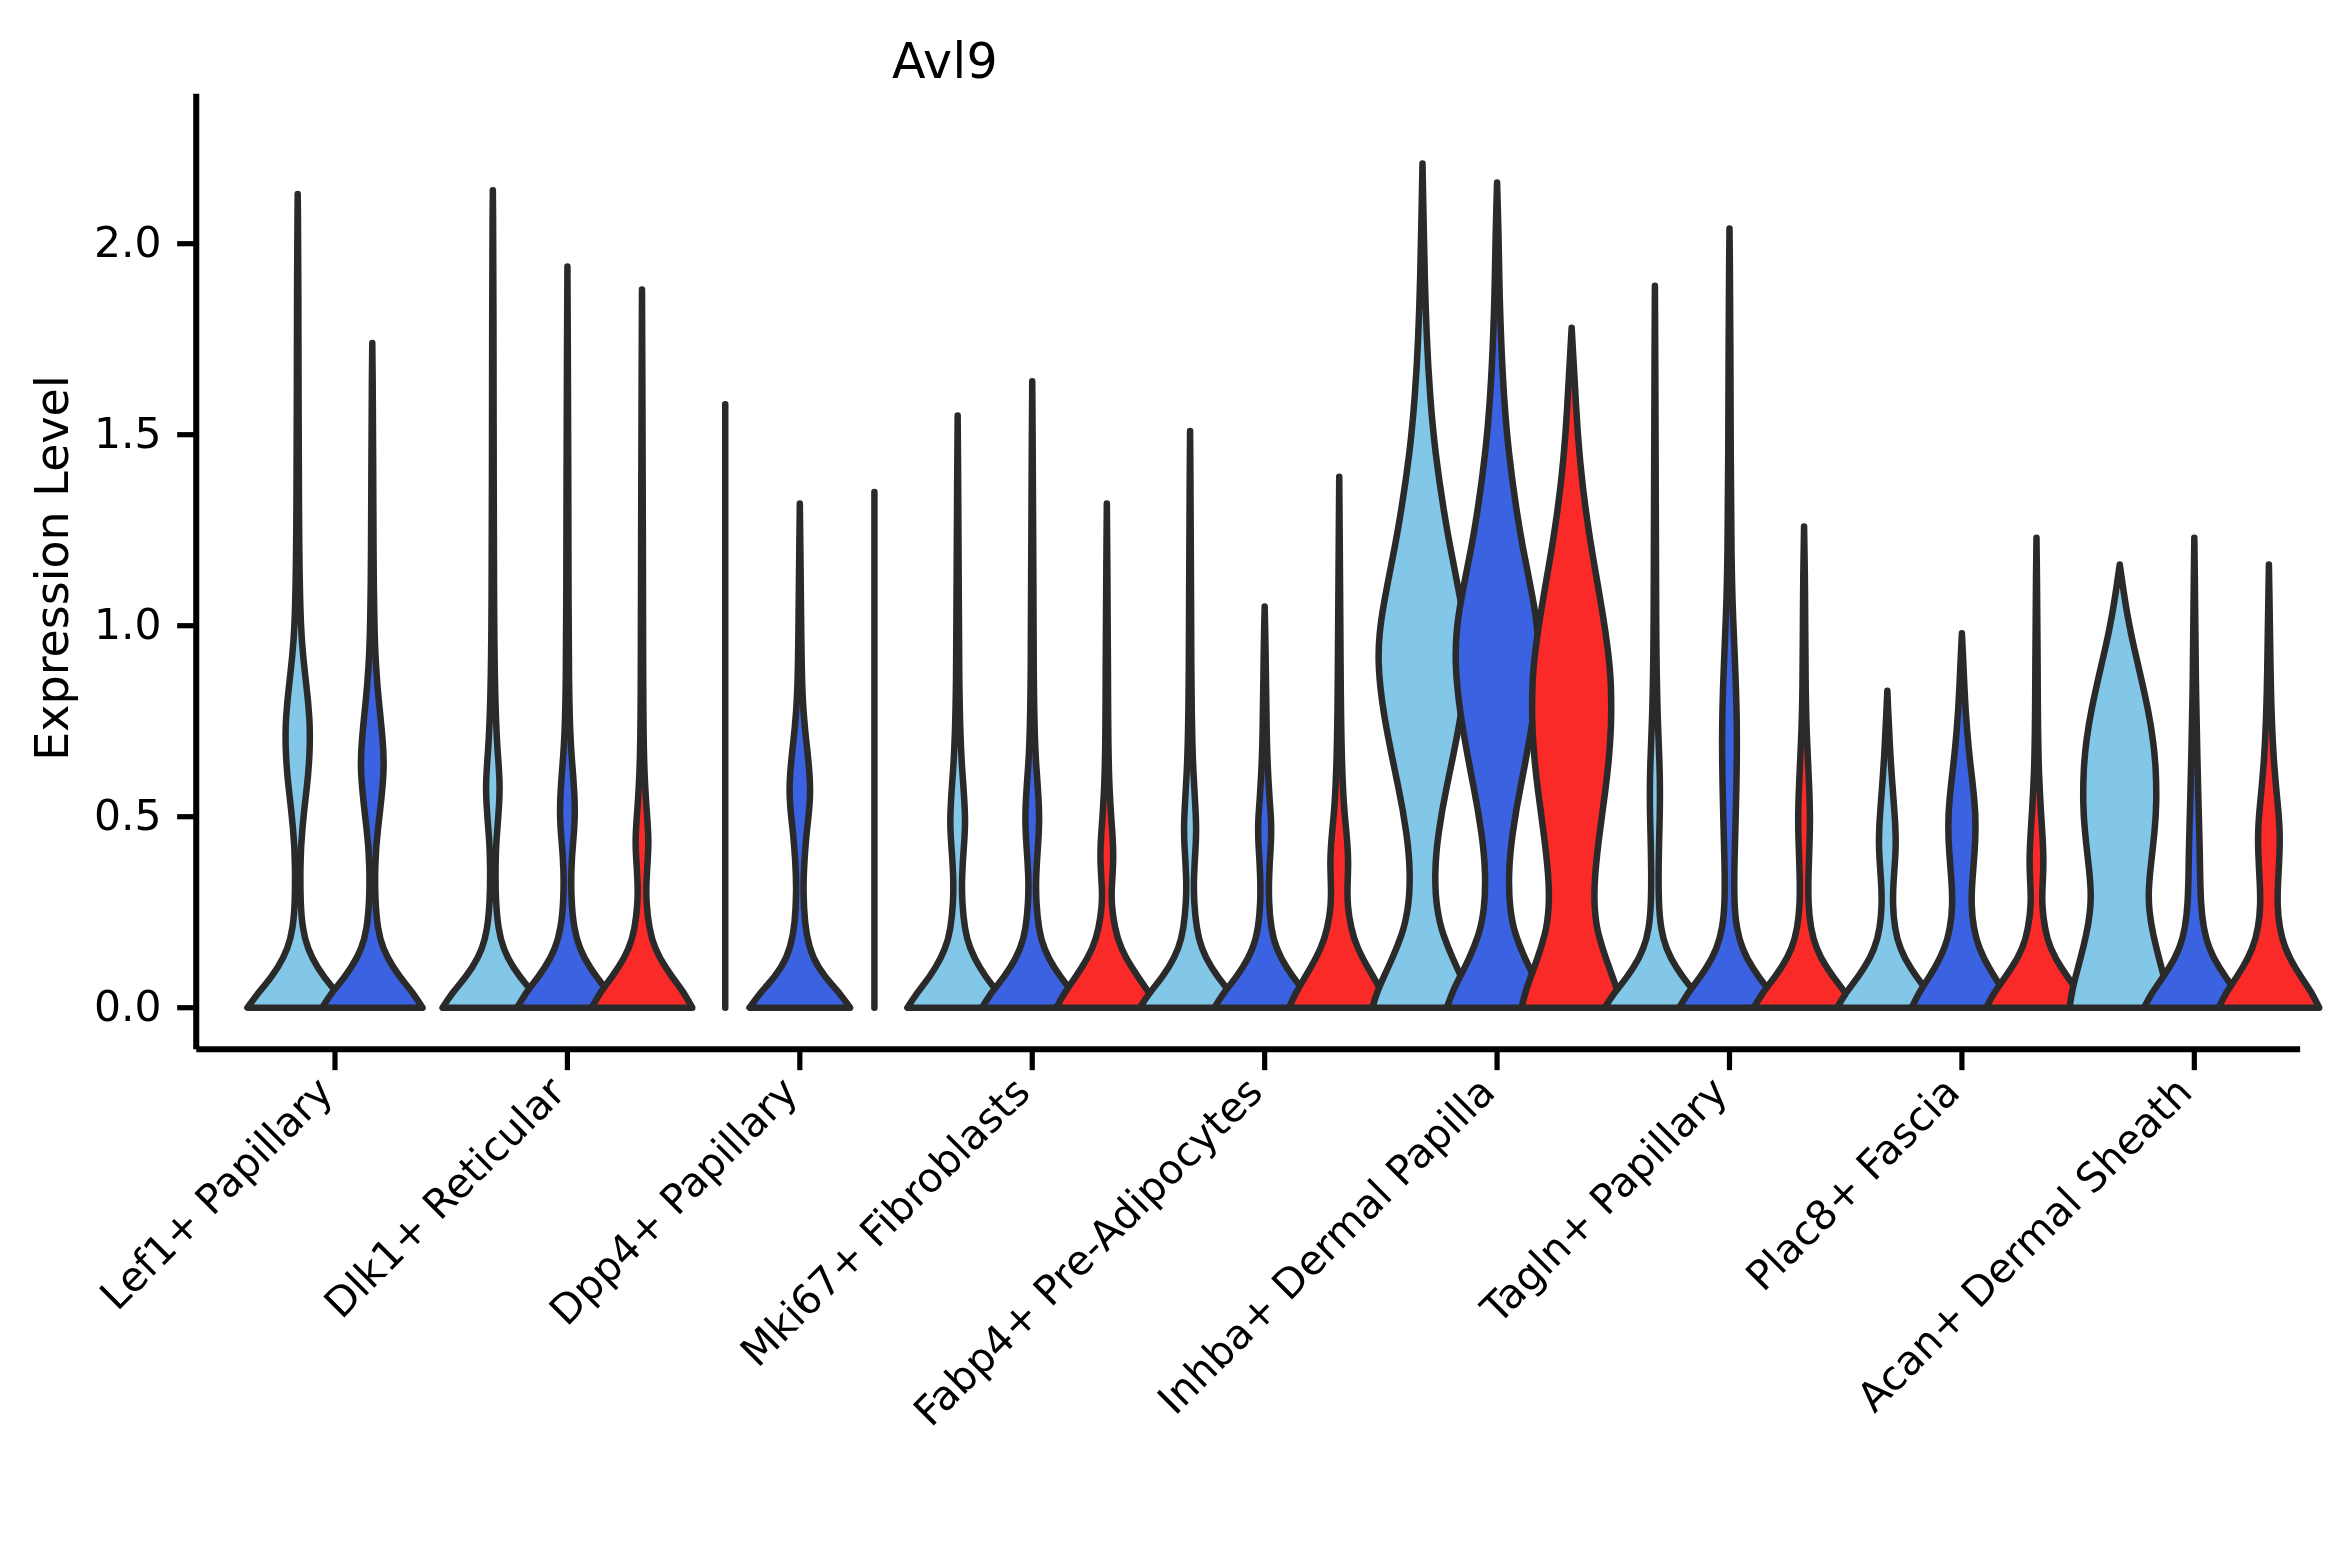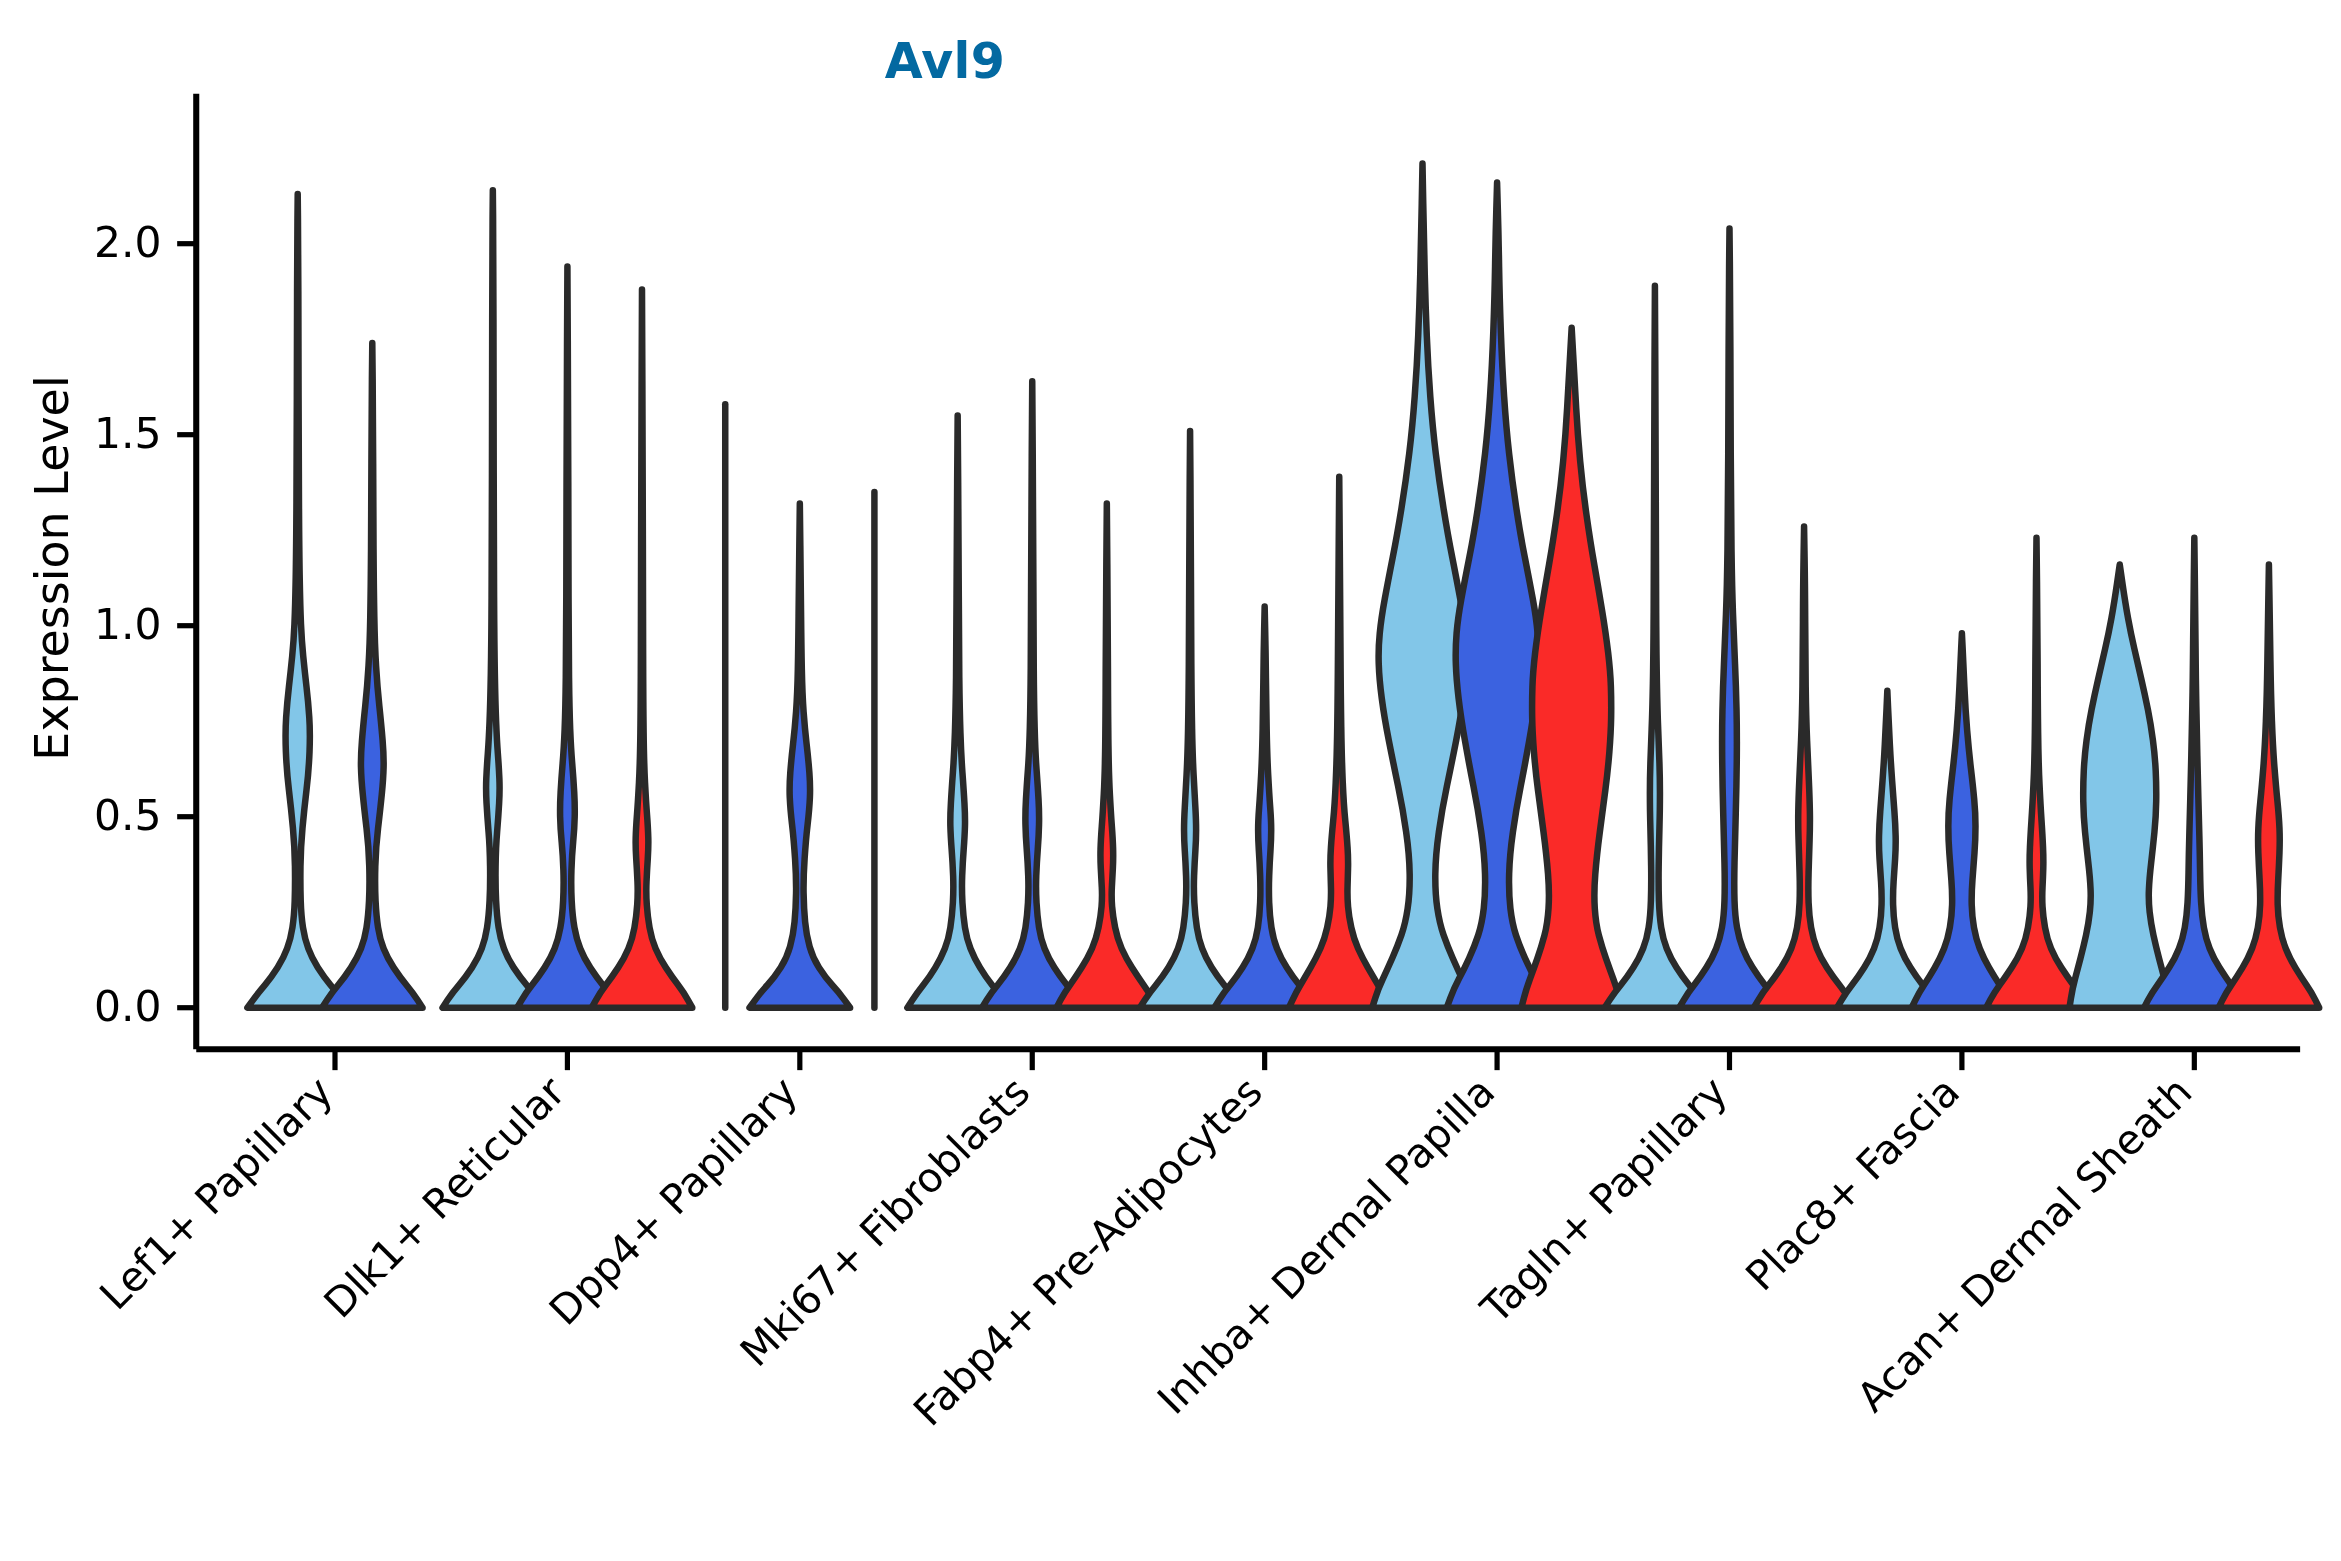--- a/index.html
+++ b/index.html
@@ -15,22 +15,22 @@
     font-family: "DejaVu Sans", sans-serif;
     overflow: hidden;
   }
   #chart-title {
     position: absolute;
     left: 0;
     top: 33px;
     width: 1890px;
     text-align: center;
     font-size: 49px;
-    font-weight: bold;
-    color: #0369a1;
+    font-weight: normal;
+    color: #000000;
     letter-spacing: 0.4px;
   }
   #plot-svg {
     position: absolute;
     left: 0;
     top: 0;
   }
   .axis-line { stroke: #000000; stroke-width: 7; stroke-linecap: butt; }
   .tick-line { stroke: #000000; stroke-width: 6; stroke-linecap: butt; }
   .ytick-label {

